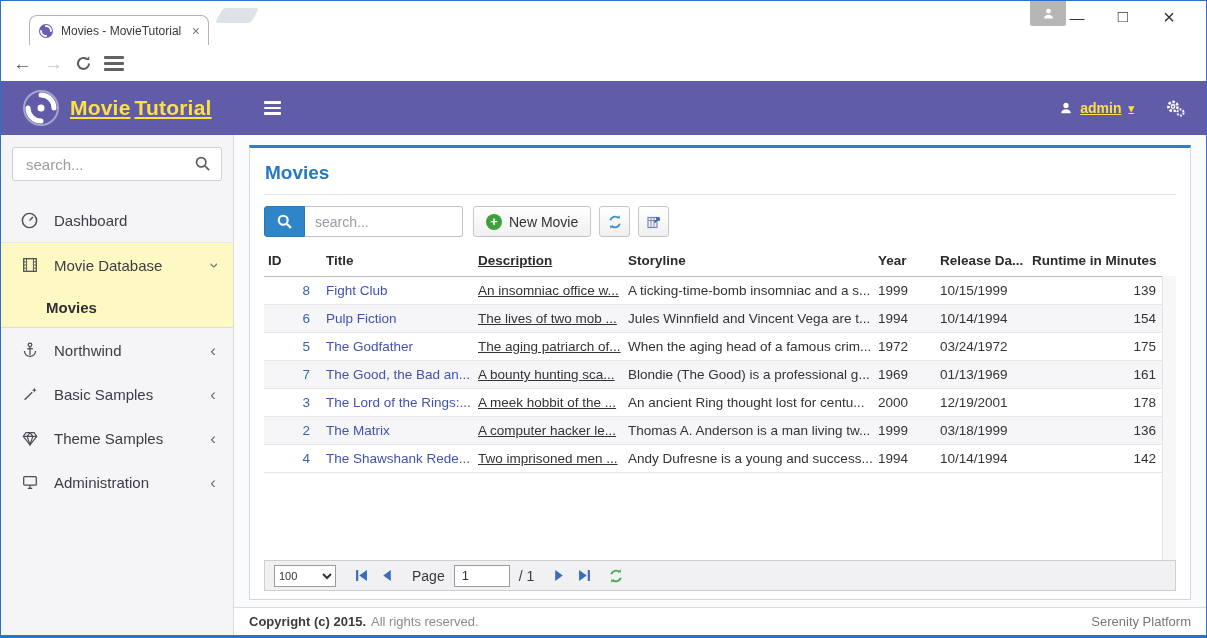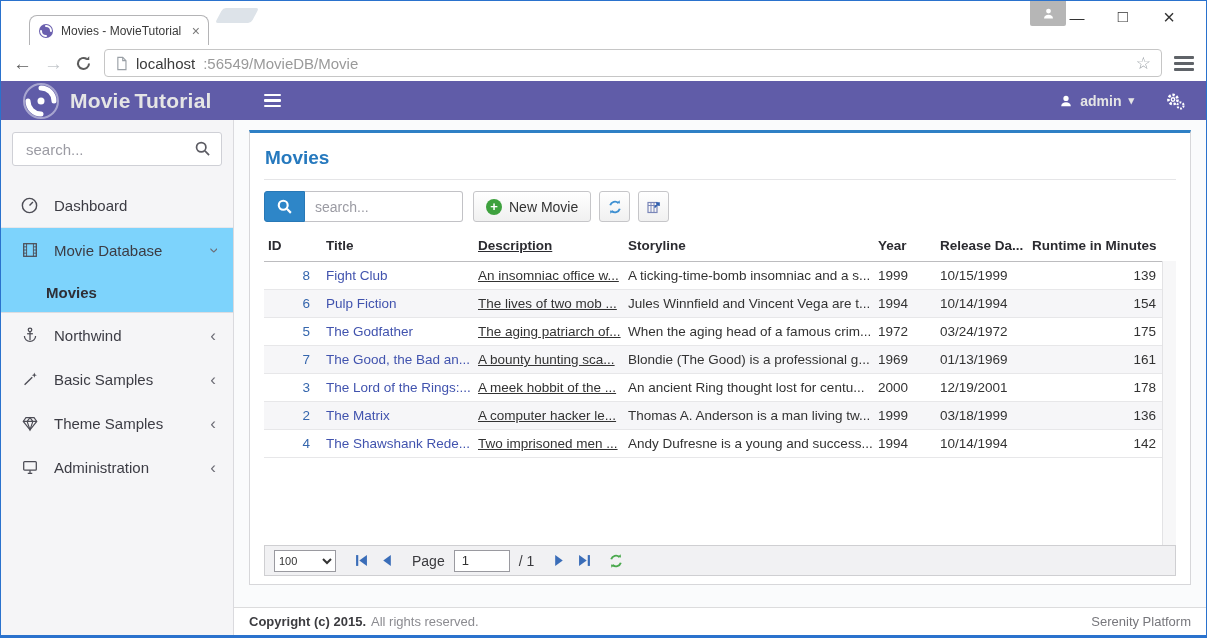--- a/index.html
+++ b/index.html
@@ -33,22 +33,22 @@
   .omnibox { flex:1; height:28px; border:1px solid #c6c6c6; border-radius:4px; background:#fff;
              display:flex; align-items:center; padding:0 10px; gap:8px; font-size:15px; }
   .omni-host { color:#3a3a3a; }
   .omni-path { color:#9a9a9a; }
   .omni-spacer { flex:1; }
   .omni-star { color:#9aa0a6; font-size:17px; }
   .menu-btn { width:20px; display:flex; flex-direction:column; gap:3px; }
   .menu-btn i { display:block; height:3px; background:#5f6368; border-radius:1px; }
 
   
-  .navbar { height:39px; background:#605ca8; display:flex; align-items:center; color:#e5e5e5;
-            padding:0 20px; flex:0 0 auto; }
+  .navbar { height:54px; background:#605ca8; display:flex; align-items:center; color:#fde047;
+            padding:0 20px; flex:0 0 auto;text-decoration:underline; }
   .brand { display:flex; align-items:baseline; margin-left:9px; font-size:21px; font-weight:bold;
            letter-spacing:.2px; }
   .brand span + span { margin-left:4px; }
   .nav-hamburger { margin-left:52px; width:17px; display:flex; flex-direction:column; gap:3px; }
   .nav-hamburger i { display:block; height:2.5px; background:#fff; border-radius:1px; }
   .nav-right { margin-left:auto; display:flex; align-items:center; gap:30px; }
   .user-chip { display:flex; align-items:center; gap:7px; font-size:14px; font-weight:bold; }
   .caret { font-size:11px; }
 
   
@@ -59,21 +59,21 @@
   .side-search { margin:0 11px 17px; position:relative; }
   .side-search input { width:100%; height:34px; border:1px solid #cfd0d6; border-radius:3px;
                        padding:0 36px 0 13px; font-size:15px; color:#444; background:#fff; outline:none; }
   .side-search input::placeholder { color:#9b9ba3; }
   .side-search .mag { position:absolute; right:11px; top:8px; color:#5b5b63; }
   .side-item { height:44px; display:flex; align-items:center; padding:0 17px 0 19px;
                color:#3c3c44; font-size:15px; gap:15px;text-align:right; }
   .side-item .sicon { width:19px; display:flex; justify-content:center; color:#4c4c55; flex:0 0 auto; }
   .side-item .chev { margin-left:auto; color:#6d6d76; font-size:17px; line-height:1; }
   .chev-down { display:inline-block; transform:rotate(-90deg); }
-  .side-group { background:#7dd3fc; border-bottom:1px solid #dcdce1; border-top:1px solid #e7e7eb; }
+  .side-group { background:#fef9c3; border-bottom:1px solid #dcdce1; border-top:1px solid #e7e7eb; }
   .side-sub { height:40px; display:flex; align-items:center; padding-left:45px; font-size:15px;
               font-weight:bold; color:#2f2f36; }
 
   
   .main-col { flex:1; display:flex; flex-direction:column; min-width:0; }
   .content { flex:1; padding:10px 15px 0; min-height:0; }
   .panel { background:#fff; border:1px solid #d7d7da; border-top:3px solid #2e80c5; height:455px;
            display:flex; flex-direction:column; }
   .panel-title { color:#2679be; font-size:19px; font-weight:bold; padding:14px 15px 10px; }
   .panel-sep { border-top:1px solid #e5e5e7; margin:0 14px; }
@@ -165,32 +165,20 @@
 
   <div class="browser-toolbar">
     <span class="nav-arrow">←</span>
     <span class="nav-arrow disabled">→</span>
     <span class="reload-icon">
       <svg width="17" height="17" viewBox="0 0 16 16" fill="none" stroke="#5c5c5c" stroke-width="1.9">
           <path d="M13.2 8A5.2 5.2 0 1 1 11 3.7"></path>
           <path d="M13.4 1.2v3.6H9.8" fill="#5c5c5c" stroke="none"></path>
         </svg>
     </span>
-    <div class="omnibox">
-      <span>
-        <svg width="13" height="15" viewBox="0 0 16 18" fill="none" stroke="#9aa0a6" stroke-width="1.4">
-            <path d="M3.5 1.5h6l4 4v11h-10z"></path>
-            <path d="M9.5 1.5v4h4"></path>
-          </svg>
-      </span>
-      <span class="omni-host">localhost</span>
-        <span class="omni-path">:56549/MovieDB/Movie</span>
-      <span class="omni-spacer"></span>
-      <span class="omni-star">☆</span>
-    </div>
     <span class="menu-btn">
         <i></i>
         <i></i>
         <i></i>
       </span>
   </div>
 
   <div class="navbar">
     <span>
       <svg width="40" height="40" viewBox="0 0 40 40" fill="none" stroke-linecap="round">

